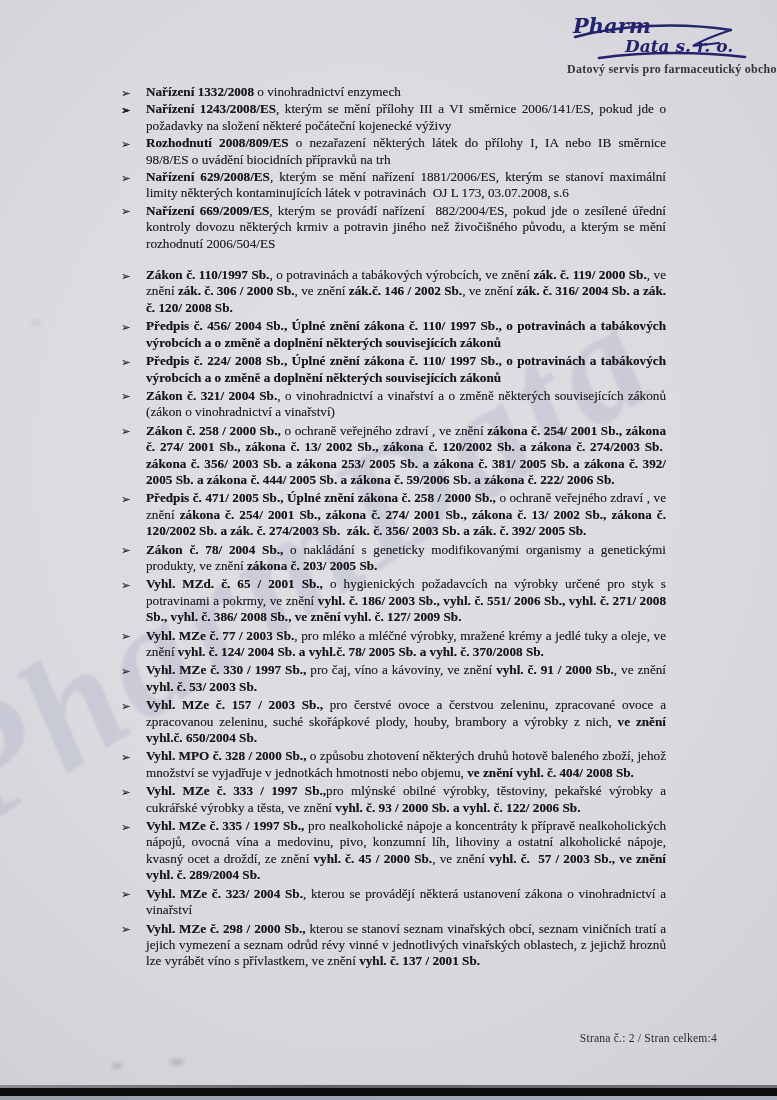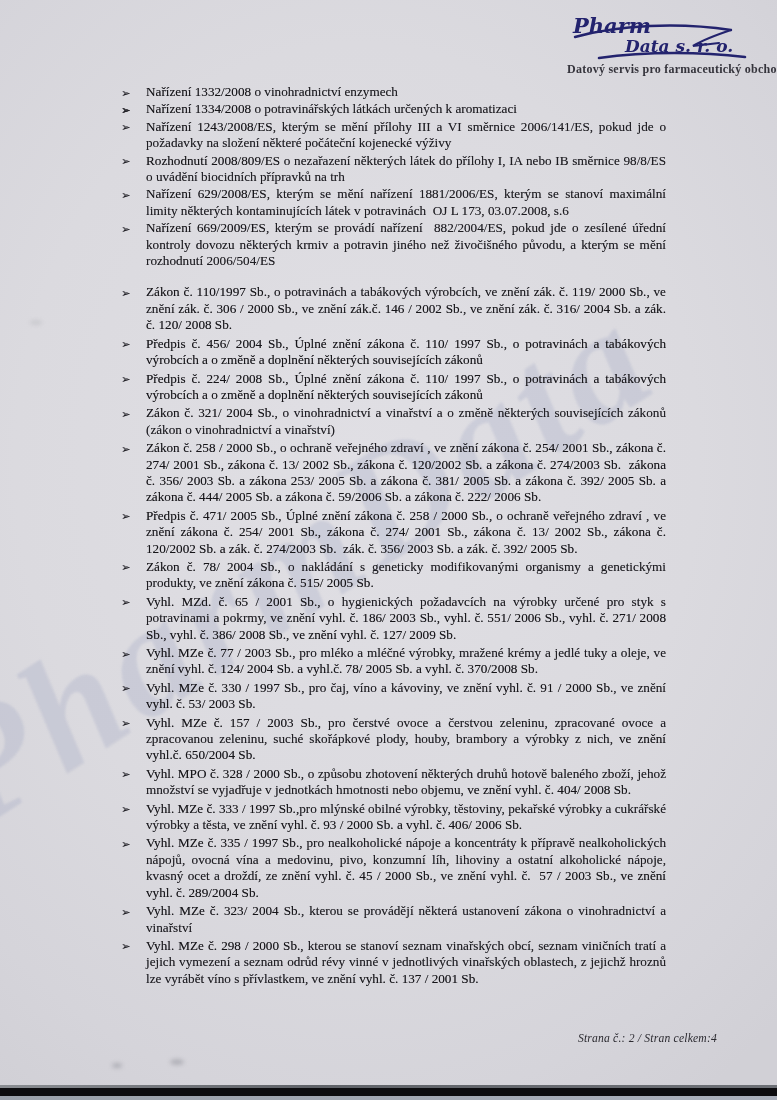--- a/index.html
+++ b/index.html
@@ -38,25 +38,25 @@
     text-align:justify;
     font-size:13.2px;line-height:16.4px;
     margin-bottom:1px;
     text-shadow:0 0 0.4px rgba(25,25,32,0.45);
   }
   .sec2 .item{margin-bottom:2px;}
   .item .bullet{
     position:absolute;left:1px;top:0.5px;
     font-size:11.5px;font-family:"DejaVu Sans",sans-serif;color:#232228;
   }
-  .item b{font-weight:normal;color:#161519;}
+  .item b{font-weight:bold;color:#161519;}
   
   .footer{
     position:absolute;top:1032px;right:60px;
-    font-style:italic;font-size:11.6px;color:#2b2a30;letter-spacing:0.2px;
+    font-size:11.6px;color:#2b2a30;letter-spacing:0.2px;
   }
   
   .scan-thin{position:absolute;left:0;right:0;top:1085px;height:3px;background:linear-gradient(to right,#8a8d92,#5f6268 40%,#6d7076);}
   .scan-black{position:absolute;left:0;right:0;top:1088px;height:8px;background:#0c0c0f;}
   .scan-gray{position:absolute;left:0;right:0;top:1096px;height:4px;background:linear-gradient(to right,#9aa1ab,#aab0bc);}
   .smudge{position:absolute;background:rgba(110,112,120,0.35);border-radius:50%;filter:blur(2px);}
   .smudge.s1{left:112px;top:1063px;width:10px;height:5px;}
   .smudge.s2{left:170px;top:1059px;width:14px;height:6px;}
   .smudge.s3{left:30px;top:320px;width:12px;height:5px;background:rgba(120,125,135,0.18);}
 </style>
@@ -79,40 +79,40 @@
         <path d="M36,48 C85,41 140,42 182,47" stroke-width="2.6"></path>
       </g>
     </svg>
     <div class="tagline">Datový servis pro farmaceutický obchod</div>
   </div>
 
   <div class="content">
     <div class="section sec1 gap-after">
         <div class="item"><span class="bullet">➢</span><span><b>Nařízení 1332/2008</b><span> o vinohradnictví enzymech</span></span></div>
         <div class="item"><span class="bullet">➢</span></div>
-        <div class="item"><span class="bullet">➢</span><span><b>Nařízení 1334/2008</b><span> o potravinářských látkách určených k aromatizaci</span></span></div>
+        <div class="item"><span class="bullet">➢</span></div>
         <div class="item"><span class="bullet">➢</span><span><b>Nařízení 1243/2008/ES</b><span>, kterým se mění přílohy III a VI směrnice 2006/141/ES, pokud jde o požadavky na složení některé počáteční kojenecké výživy</span></span></div>
         <div class="item"><span class="bullet">➢</span><span><b>Rozhodnutí 2008/809/ES</b><span> o nezařazení některých látek do přílohy I, IA nebo IB směrnice 98/8/ES o uvádění biocidních přípravků na trh</span></span></div>
         <div class="item"><span class="bullet">➢</span><span><b>Nařízení 629/2008/ES</b><span>, kterým se mění nařízení 1881/2006/ES, kterým se stanoví maximální limity některých kontaminujících látek v potravinách&nbsp; OJ L 173, 03.07.2008, s.6</span></span></div>
         <div class="item"><span class="bullet">➢</span><span><b>Nařízení 669/2009/ES</b><span>, kterým se provádí nařízení&nbsp; 882/2004/ES, pokud jde o zesílené úřední kontroly dovozu některých krmiv a potravin jiného než živočišného původu, a kterým se mění rozhodnutí 2006/504/ES</span></span></div>
       </div>
     <div class="section sec2">
         <div class="item"><span class="bullet">➢</span><span><b>Zákon č. 110/1997 Sb.</b><span>, o potravinách a tabákových výrobcích, ve znění </span><b>zák. č. 119/ 2000 Sb.</b><span>, ve znění </span><b>zák. č. 306 / 2000 Sb.</b><span>, ve znění </span><b>zák.č. 146 / 2002 Sb.</b><span>, ve znění </span><b>zák. č. 316/ 2004 Sb. a zák. č. 120/ 2008 Sb.</b></span></div>
         <div class="item"><span class="bullet">➢</span><span><b>Předpis č. 456/ 2004 Sb., Úplné znění zákona č. 110/ 1997 Sb., o potravinách a tabákových výrobcích a o změně a doplnění některých souvisejících zákonů</b></span></div>
         <div class="item"><span class="bullet">➢</span><span><b>Předpis č. 224/ 2008 Sb., Úplné znění zákona č. 110/ 1997 Sb., o potravinách a tabákových výrobcích a o změně a doplnění některých souvisejících zákonů</b></span></div>
         <div class="item"><span class="bullet">➢</span><span><b>Zákon č. 321/ 2004 Sb.</b><span>, o vinohradnictví a vinařství a o změně některých souvisejících zákonů (zákon o vinohradnictví a vinařství)</span></span></div>
         <div class="item"><span class="bullet">➢</span><span><b>Zákon č. 258 / 2000 Sb.,</b><span> o ochraně veřejného zdraví , ve znění </span><b>zákona č. 254/ 2001 Sb., zákona č. 274/ 2001 Sb., zákona č. 13/ 2002 Sb., zákona č. 120/2002 Sb. a zákona č. 274/2003 Sb.&nbsp; zákona č. 356/ 2003 Sb. a zákona 253/ 2005 Sb. a zákona č. 381/ 2005 Sb. a zákona č. 392/ 2005 Sb. a zákona č. 444/ 2005 Sb. a zákona č. 59/2006 Sb. a zákona č. 222/ 2006 Sb.</b></span></div>
         <div class="item"><span class="bullet">➢</span><span><b>Předpis č. 471/ 2005 Sb., Úplné znění zákona č. 258 / 2000 Sb.,</b><span> o ochraně veřejného zdraví , ve znění </span><b>zákona č. 254/ 2001 Sb., zákona č. 274/ 2001 Sb., zákona č. 13/ 2002 Sb., zákona č. 120/2002 Sb. a zák. č. 274/2003 Sb.&nbsp; zák. č. 356/ 2003 Sb. a zák. č. 392/ 2005 Sb.</b></span></div>
-        <div class="item"><span class="bullet">➢</span><span><b>Zákon č. 78/ 2004 Sb.,</b><span> o nakládání s geneticky modifikovanými organismy a genetickými produkty, ve znění </span><b>zákona č. 515/ 2005 Sb.</b></span></div>
+        <div class="item"><span class="bullet">➢</span><span><b>Zákon č. 78/ 2004 Sb.,</b><span> o nakládání s geneticky modifikovanými organismy a genetickými produkty, ve znění </span><b>zákona č. 203/ 2005 Sb.</b></span></div>
         <div class="item"><span class="bullet">➢</span><span><b>Vyhl. MZd. č. 65 / 2001 Sb.,</b><span> o hygienických požadavcích na výrobky určené pro styk s potravinami a pokrmy, ve znění </span><b>vyhl. č. 186/ 2003 Sb., vyhl. č. 551/ 2006 Sb., vyhl. č. 271/ 2008 Sb., vyhl. č. 386/ 2008 Sb., ve znění vyhl. č. 127/ 2009 Sb.</b></span></div>
         <div class="item"><span class="bullet">➢</span><span><b>Vyhl. MZe č. 77 / 2003 Sb.</b><span>, pro mléko a mléčné výrobky, mražené krémy a jedlé tuky a oleje, ve znění </span><b>vyhl. č. 124/ 2004 Sb. a vyhl.č. 78/ 2005 Sb. a vyhl. č. 370/2008 Sb.</b></span></div>
         <div class="item"><span class="bullet">➢</span><span><b>Vyhl. MZe č. 330 / 1997 Sb.,</b><span> pro čaj, víno a kávoviny, ve znění </span><b>vyhl. č. 91 / 2000 Sb.</b><span>, ve znění </span><b>vyhl. č. 53/ 2003 Sb.</b></span></div>
         <div class="item"><span class="bullet">➢</span><span><b>Vyhl. MZe č. 157 / 2003 Sb.,</b><span> pro čerstvé ovoce a čerstvou zeleninu, zpracované ovoce a zpracovanou zeleninu, suché skořápkové plody, houby, brambory a výrobky z nich, </span><b>ve znění vyhl.č. 650/2004 Sb.</b></span></div>
         <div class="item"><span class="bullet">➢</span><span><b>Vyhl. MPO č. 328 / 2000 Sb.,</b><span> o způsobu zhotovení některých druhů hotově baleného zboží, jehož množství se vyjadřuje v jednotkách hmotnosti nebo objemu, </span><b>ve znění vyhl. č. 404/ 2008 Sb.</b></span></div>
-        <div class="item"><span class="bullet">➢</span><span><b>Vyhl. MZe č. 333 / 1997 Sb.,</b><span>pro mlýnské obilné výrobky, těstoviny, pekařské výrobky a cukrářské výrobky a těsta, ve znění </span><b>vyhl. č. 93 / 2000 Sb. a vyhl. č. 406/ 2006 Sb.</b></span></div>
+        <div class="item"><span class="bullet">➢</span><span><b>Vyhl. MZe č. 333 / 1997 Sb.,</b><span>pro mlýnské obilné výrobky, těstoviny, pekařské výrobky a cukrářské výrobky a těsta, ve znění </span><b>vyhl. č. 93 / 2000 Sb. a vyhl. č. 122/ 2006 Sb.</b></span></div>
         <div class="item"><span class="bullet">➢</span><span><b>Vyhl. MZe č. 335 / 1997 Sb.,</b><span> pro nealkoholické nápoje a koncentráty k&nbsp;přípravě nealkoholických nápojů, ovocná vína a medovinu, pivo, konzumní líh, lihoviny a ostatní alkoholické nápoje, kvasný ocet a droždí, ze znění </span><b>vyhl. č. 45 / 2000 Sb.</b><span>, ve znění </span><b>vyhl. č.&nbsp; 57 / 2003 Sb., ve znění vyhl. č. 289/2004 Sb.</b></span></div>
         <div class="item"><span class="bullet">➢</span><span><b>Vyhl. MZe č. 323/ 2004 Sb.</b><span>, kterou se provádějí některá ustanovení zákona o vinohradnictví a vinařství</span></span></div>
         <div class="item"><span class="bullet">➢</span><span><b>Vyhl. MZe č. 298 / 2000 Sb.,</b><span> kterou se stanoví seznam vinařských obcí, seznam viničních tratí a jejich vymezení a seznam odrůd révy vinné v&nbsp;jednotlivých vinařských oblastech, z&nbsp;jejichž hroznů lze vyrábět víno s přívlastkem, ve znění </span><b>vyhl. č. 137 / 2001 Sb.</b></span></div>
       </div>
   </div>
 
   <div class="footer">Strana č.: 2 /  Stran celkem:4</div>
 
   <div class="smudge s1"></div>
   <div class="smudge s2"></div>

